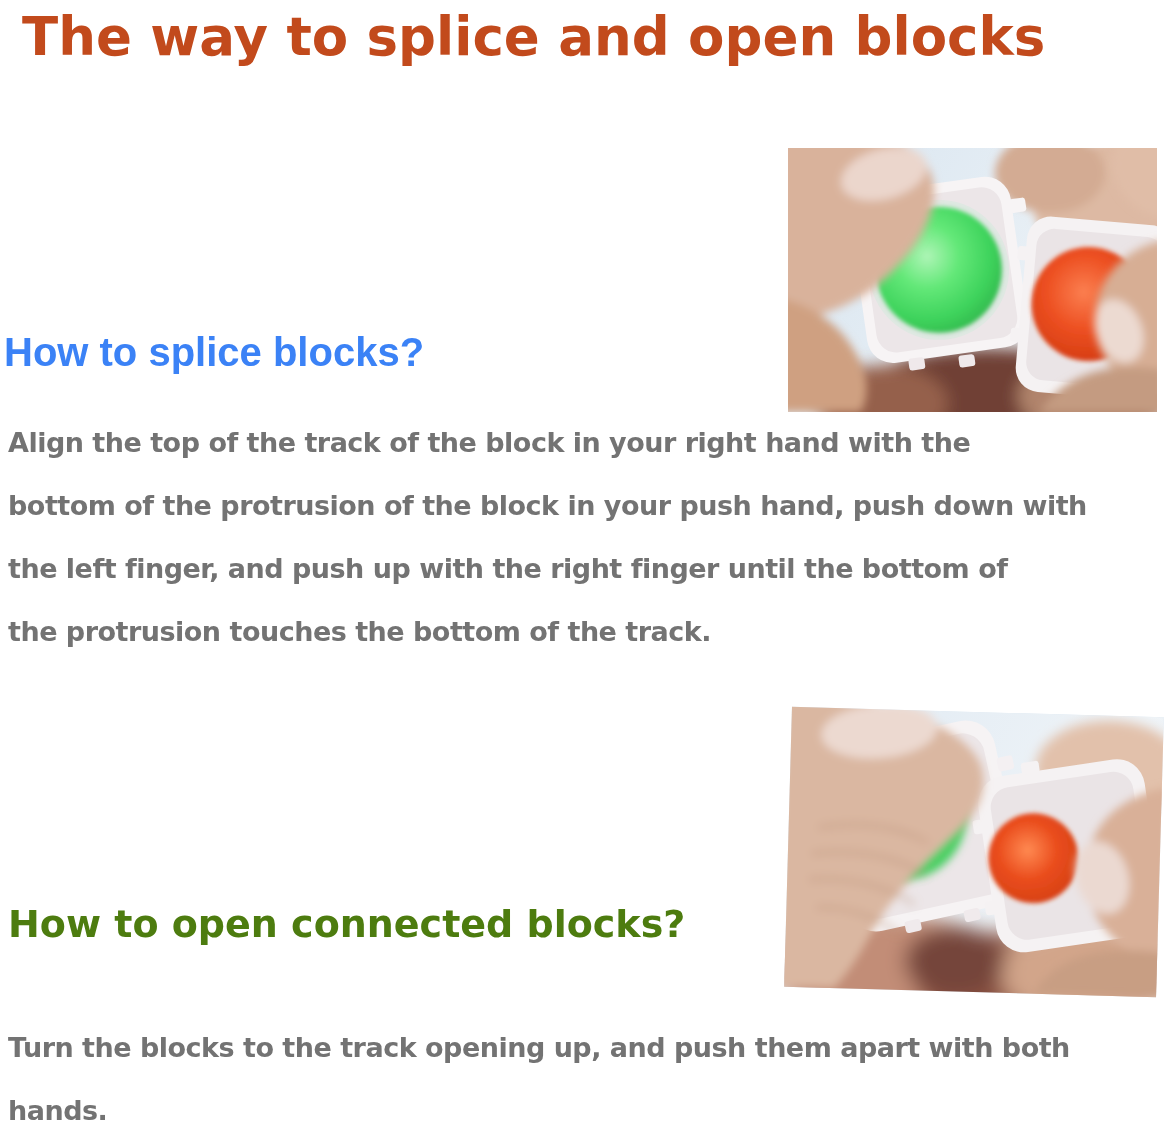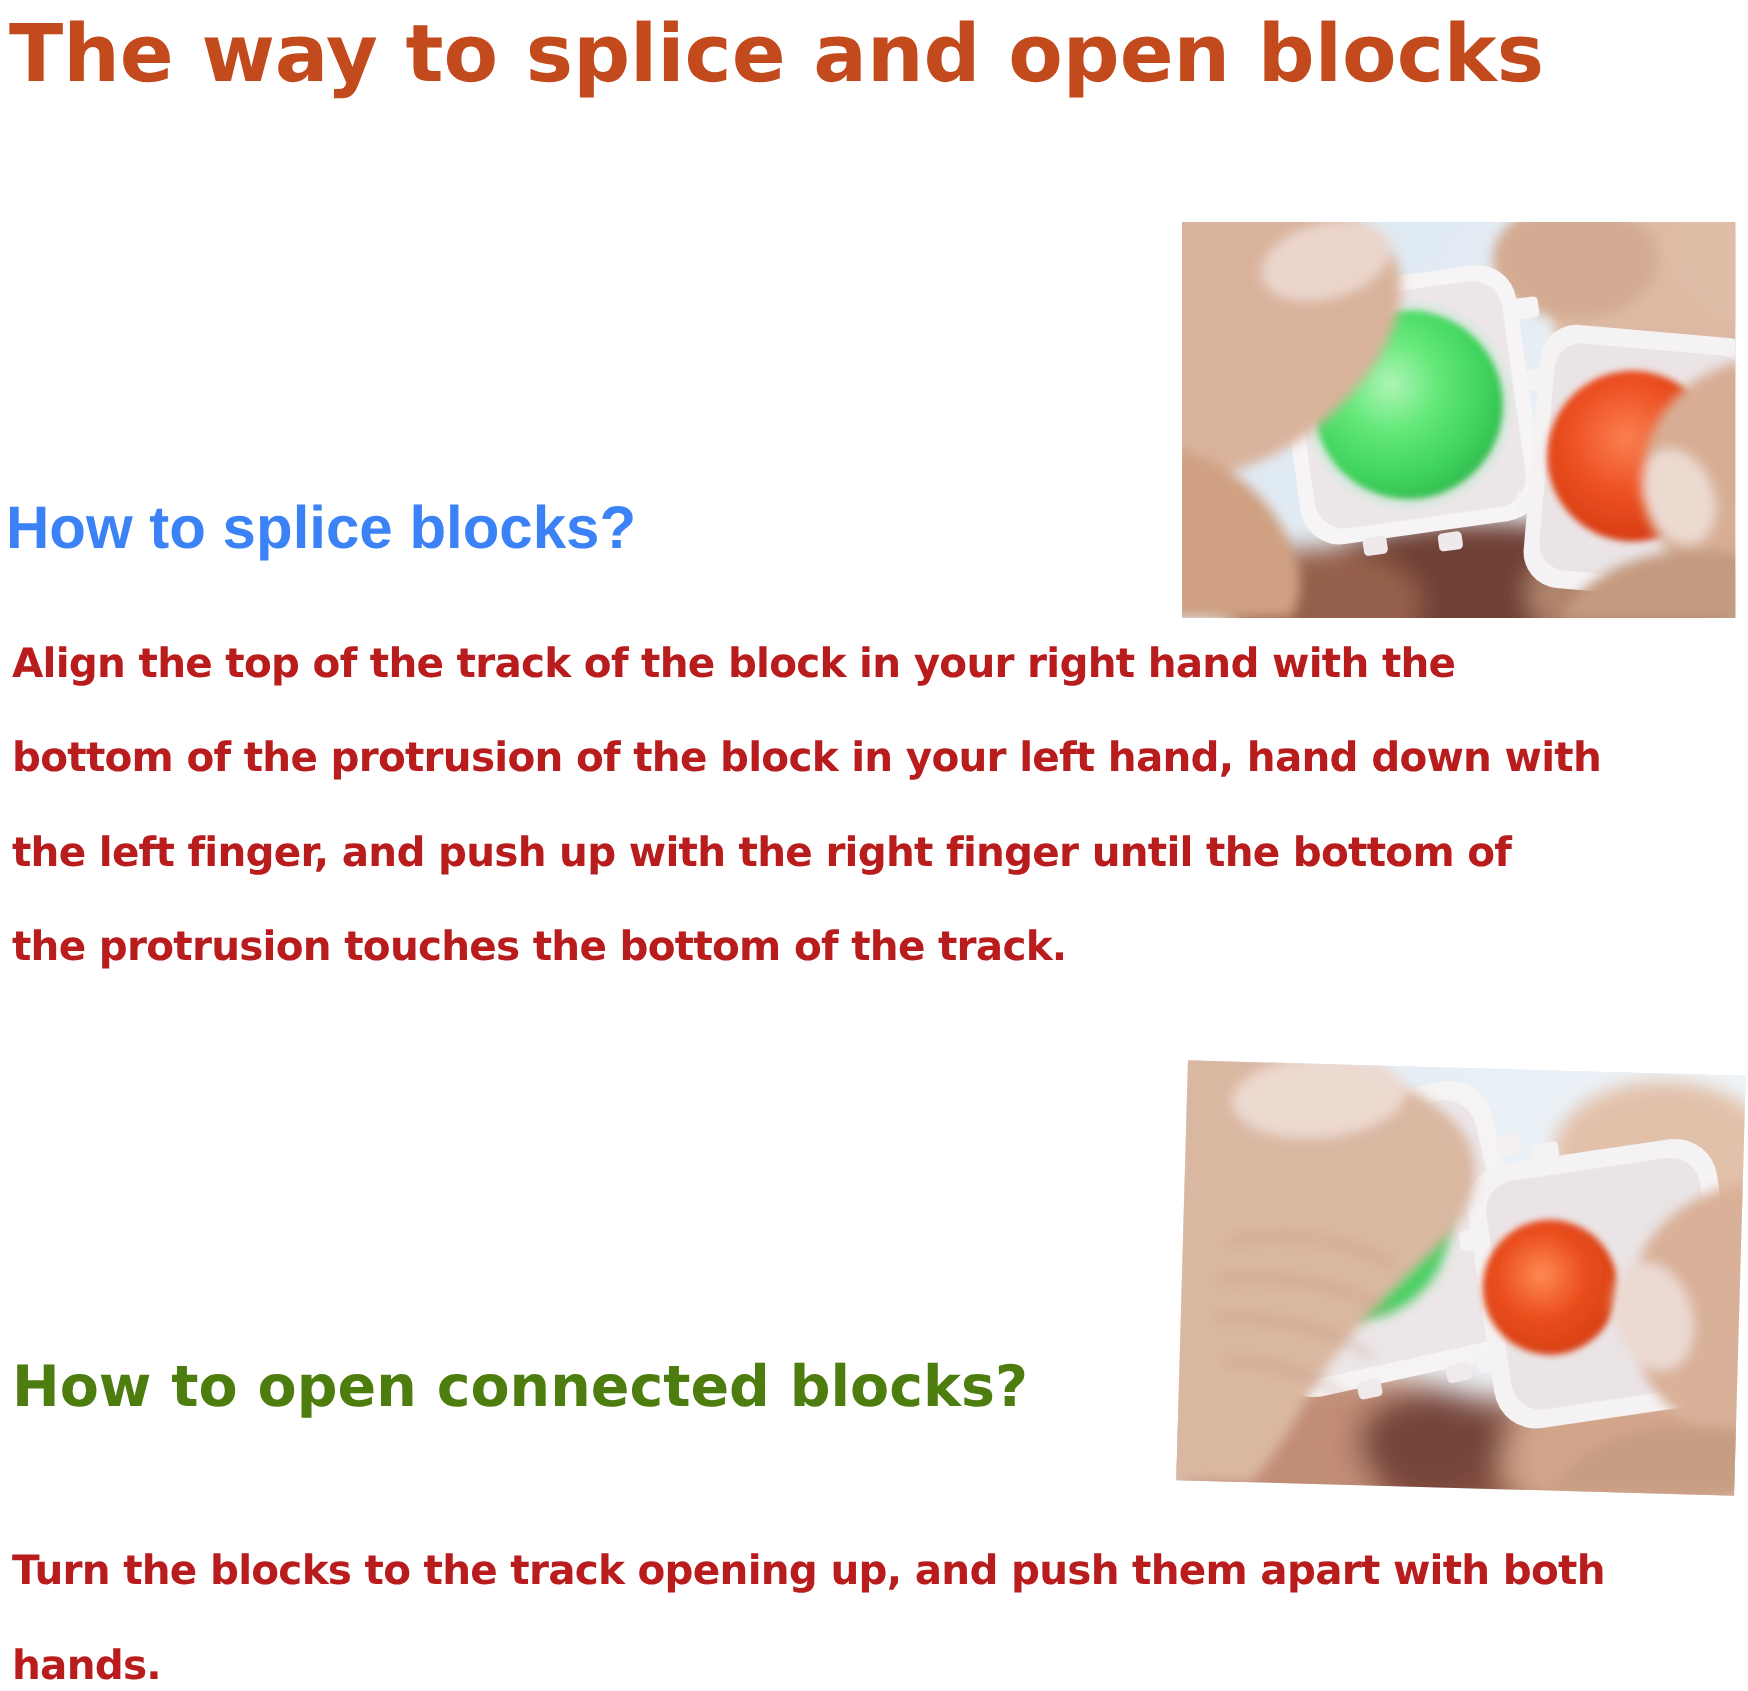--- a/index.html
+++ b/index.html
@@ -3,40 +3,40 @@
 <meta charset="utf-8">
 <style>
   * { margin:0; padding:0; box-sizing:border-box; }
   html,body { background:#ffffff; }
   .page {
     position:relative; width:1165px; height:1127px;
     background:#ffffff; overflow:hidden;
     font-family:"DejaVu Sans", sans-serif;
   }
   .page-title {
-    position:absolute; left:6px; top:2px; width:1130px;
+    position:absolute; left:22px; top:2px; width:1130px;
     font:700 53px/70px "DejaVu Sans", sans-serif;
     color:#c24a1c; white-space:nowrap; letter-spacing:0px;
   }
   .heading-splice {
     position:absolute; left:4px; top:327px;
     font:700 40px/50px "Liberation Sans", sans-serif;
     color:#3b82f6; white-space:nowrap;
   }
   .heading-open {
     position:absolute; left:8px; top:896px;
     font:700 38px/56px "DejaVu Sans", sans-serif;
     color:#4d7c0f; white-space:nowrap;
   }
   .body-block { position:absolute; left:8px; width:1155px; }
   .body-block-1 { top:411px; }
   .body-block-2 { top:1016px; }
   .body-line {
     font:700 27px/63px "DejaVu Sans", sans-serif;
-    color:#b91c1c; letter-spacing:-0.5px; white-space:nowrap;
+    color:#737373; letter-spacing:-0.5px; white-space:nowrap;
   }
   figure.photo {
     position:absolute; overflow:hidden; line-height:0;
     background:#dfe9f2;
   }
   .photo-1 { left:788px; top:148px; width:369px; height:264px; }
   .photo-2 { left:788px; top:712px; width:372px; height:280px; transform:rotate(1.6deg); }
 </style>
 </head>
 <body>
@@ -112,21 +112,21 @@
         <path d="M252,264 C274,228 320,212 377,222 L377,264 Z" fill="#c49b81"></path>
         <path d="M377,-8 L377,70 C350,66 330,48 324,22 C322,10 326,-2 332,-8 Z" fill="#e0bda7"></path>
       </g>
     </svg>
   </figure>
 
   <h2 class="heading-splice">How to splice blocks?</h2>
 
   <div class="body-block body-block-1">
     <div class="body-line">Align the top of the track of the block in your right hand with the</div>
-    <div class="body-line">bottom of the protrusion of the block in your left hand, hand down with</div>
+    <div class="body-line">bottom of the protrusion of the block in your push hand, push down with</div>
     <div class="body-line">the left finger, and push up with the right finger until the bottom of</div>
     <div class="body-line">the protrusion touches the bottom of the track.</div>
   </div>
 
   <figure class="photo photo-2" aria-label="two hands pulling the connected green and orange bubble blocks apart">
     <svg width="372" height="280" viewBox="0 0 372 280">
       <defs>
         <linearGradient id="bg2" x1="0" y1="0" x2="1" y2="0.4">
           <stop offset="0" stop-color="#e0eaf3"></stop>
             <stop offset="1" stop-color="#f1f5f8"></stop>

